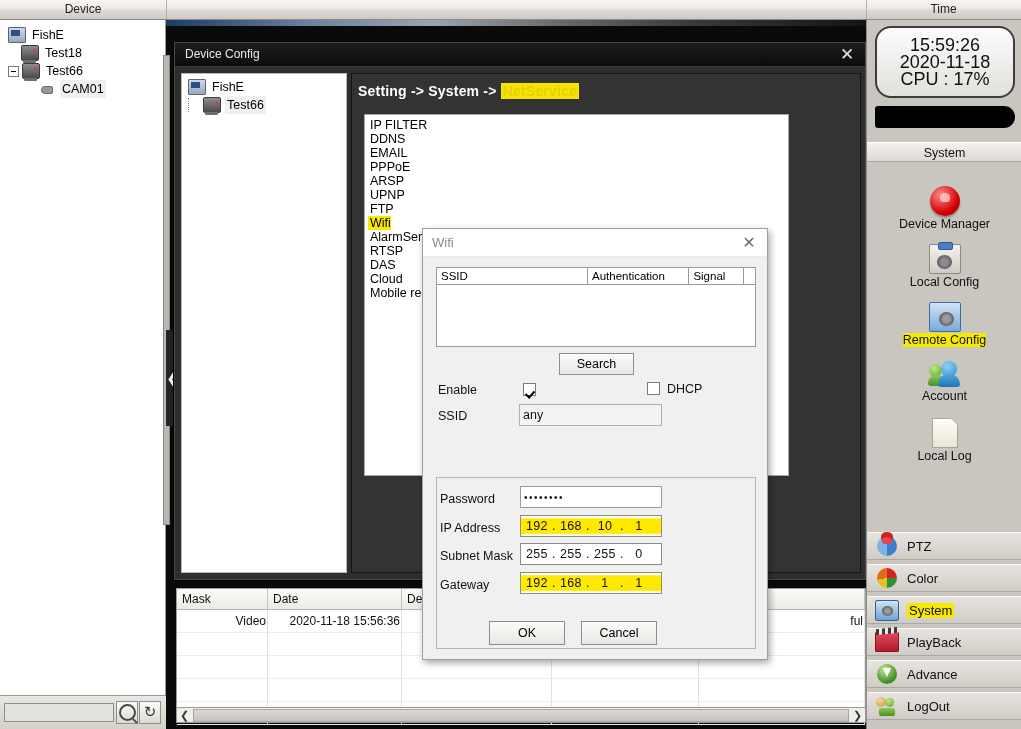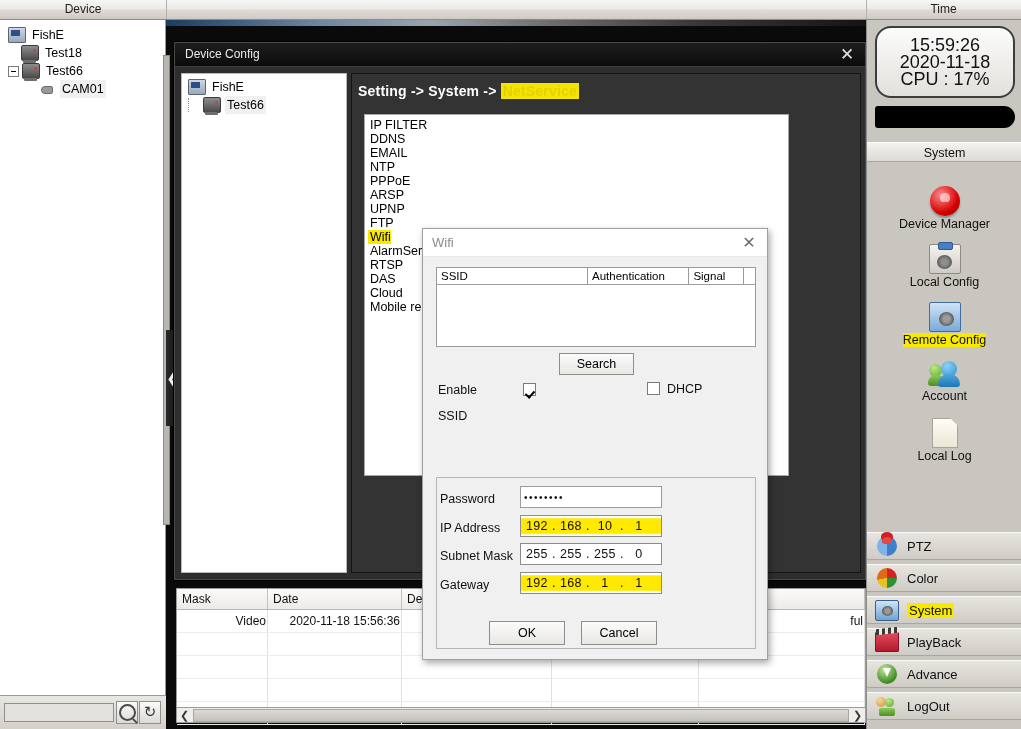--- a/index.html
+++ b/index.html
@@ -399,21 +399,20 @@
 
   <div id="devcfg-right">
     <div id="breadcrumb">
       <span>Setting -&gt; System -&gt; </span><span class="hi">NetService</span>
     </div>
 
     <div id="netsvc-list">
       <div class="nsrow"><span class="nsitem">IP FILTER</span></div>
       <div class="nsrow"><span class="nsitem">DDNS</span></div>
       <div class="nsrow"><span class="nsitem">EMAIL</span></div>
-      <div class="nsrow"><span class="nsitem">NTP</span></div>
       <div class="nsrow"><span class="nsitem">PPPoE</span></div>
       <div class="nsrow"><span class="nsitem">ARSP</span></div>
       <div class="nsrow"><span class="nsitem">UPNP</span></div>
       <div class="nsrow"><span class="nsitem">FTP</span></div>
       <div class="nsrow"><span class="nsitem sel">Wifi</span></div>
       <div class="nsrow"><span class="nsitem">AlarmServer</span></div>
       <div class="nsrow"><span class="nsitem">RTSP</span></div>
       <div class="nsrow"><span class="nsitem">DAS</span></div>
       <div class="nsrow"><span class="nsitem">Cloud</span></div>
       <div class="nsrow"><span class="nsitem">Mobile report</span></div>
@@ -498,20 +497,21 @@
     <span>Search</span>
   </div>
 
   <div class="wlabel" style="left:15px;top:154px">Enable</div>
   <div class="chk on" style="left:100px;top:154px"></div>
 
   <div class="chk" style="left:224px;top:153px"></div>
   <div class="wlabel" style="left:244px;top:153px">DHCP</div>
 
   <div class="wlabel" style="left:15px;top:180px">SSID</div>
+  <div class="wtext sunken" style="left:96px;top:175px;width:143px">any</div>
 
   <div id="wifi-group"></div>
 
   <div class="wlabel" style="left:17px;top:263px">Password</div>
   <div class="wtext" style="left:97px;top:257px;width:142px;letter-spacing:1.5px;font-size:10px;line-height:22px">••••••••</div>
 
   <div class="wlabel" style="left:17px;top:292px">IP Address</div>
   <div class="ipbox hl" style="left:97px;top:286px;width:142px">
     <span class="seg">192</span><span class="dot">.</span><span class="seg">168</span><span class="dot">.</span><span class="seg">10</span><span class="dot">.</span><span class="seg">1</span>
   </div>

